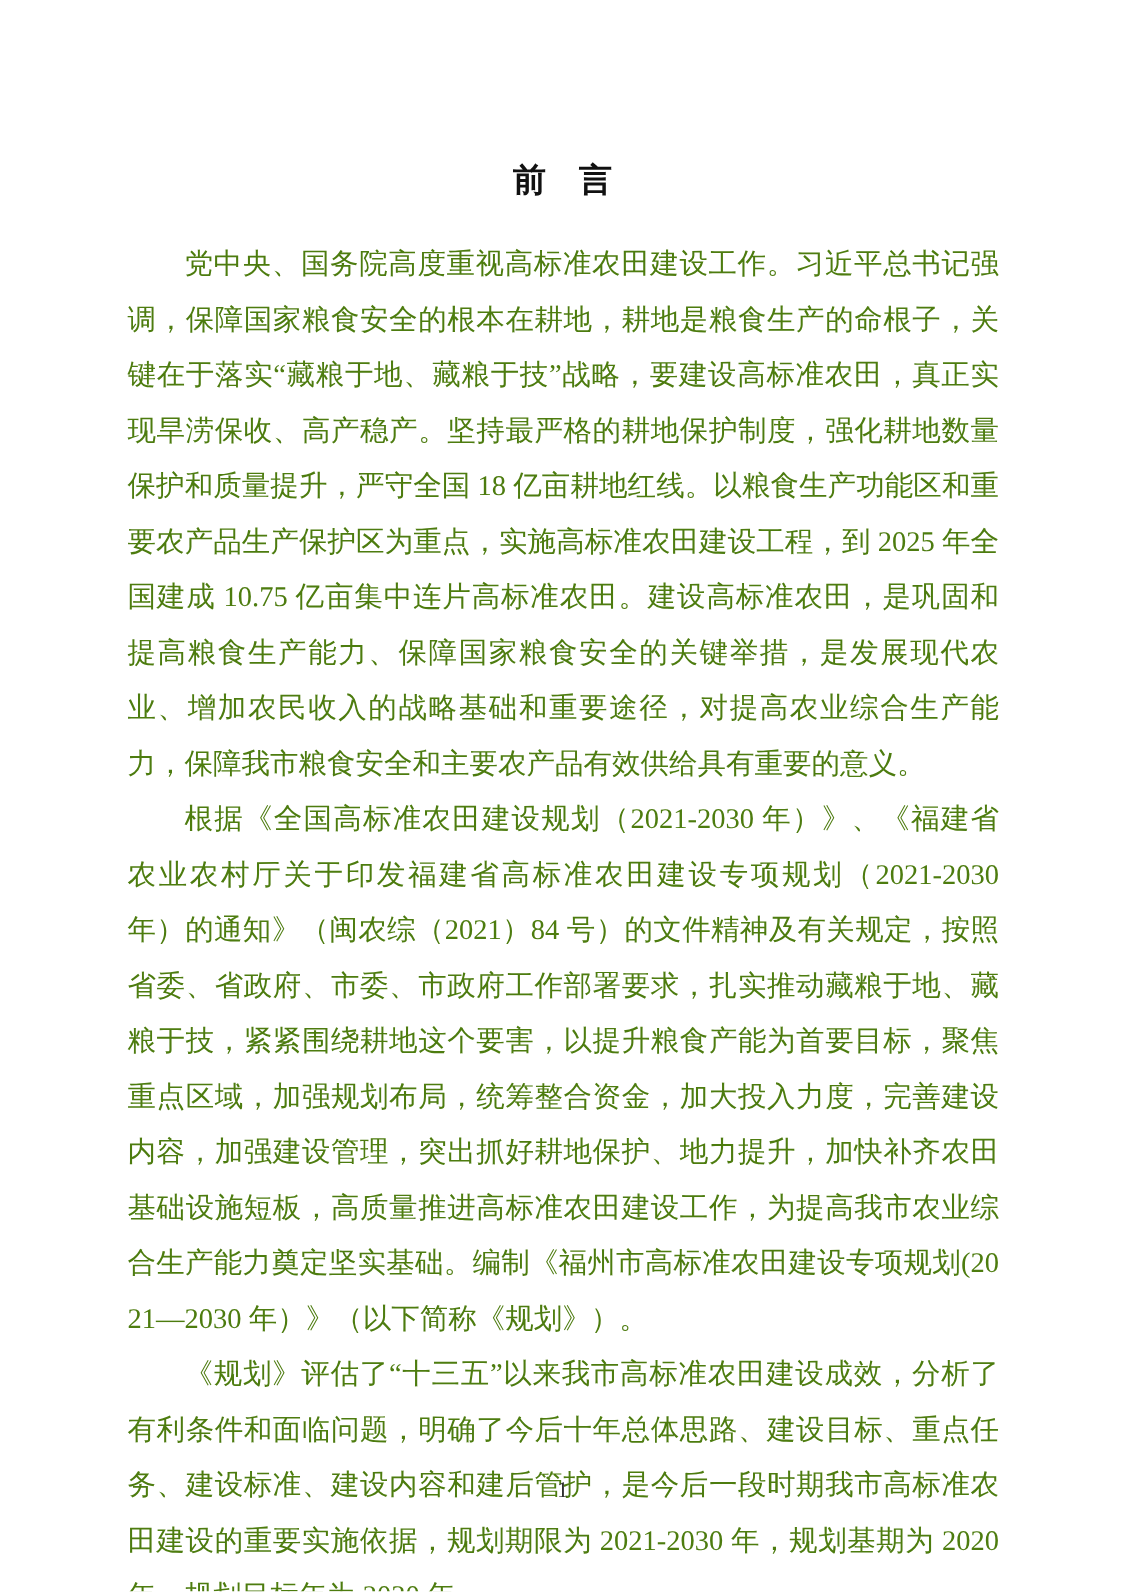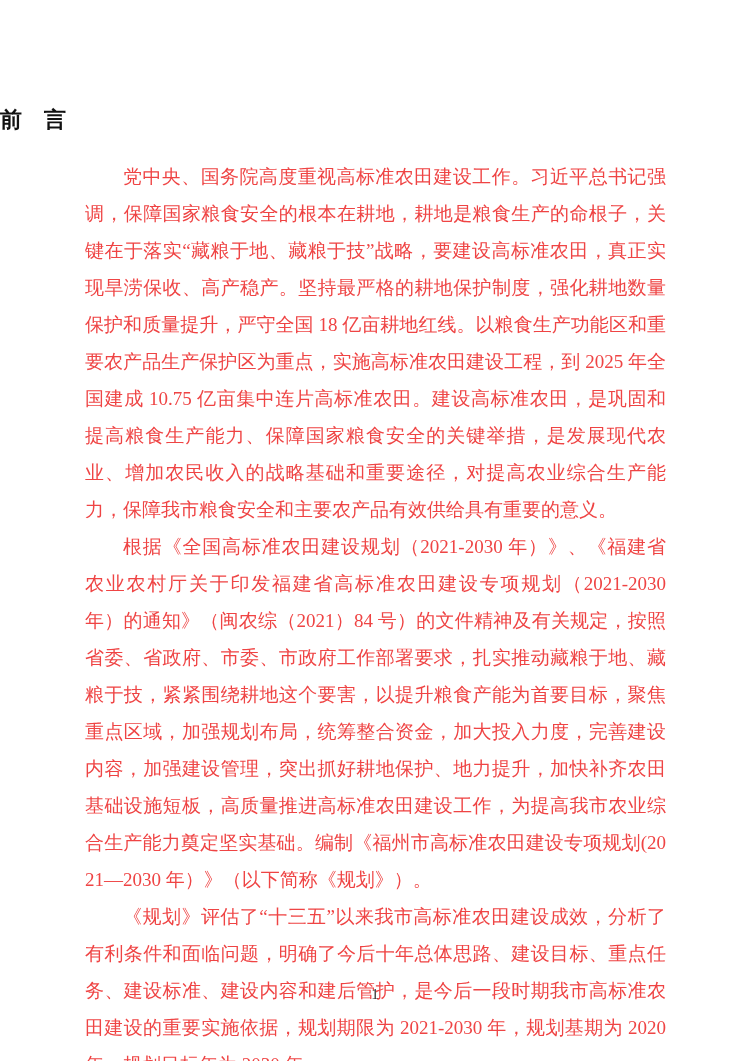--- a/index.html
+++ b/index.html
@@ -14,38 +14,38 @@
     margin: 0 auto;
     background: #ffffff;
     color: #141414;
     font-family: "Liberation Serif", "DejaVu Serif", serif;
     overflow: hidden;
     box-sizing: border-box;
   }
   .doc-title {
     margin: 0;
     padding-top: 104px;
-    text-align: left;
+    text-align: center;
     font-size: 22px;
     font-weight: 700;
     line-height: 31px;
     color: #111111;
   }
   .doc-body {
     padding: 23px 84px 0 85px;
   }
   .doc-body p.para {
     margin: 0;
     font-size: 19px;
     line-height: 37px;
     text-align: justify;
     text-justify: inter-ideograph;
     text-indent: 2em;
     word-break: break-all;
-    color: #ef4444;
+    color: #4d7c0f;
   }
   .page-number {
     position: absolute;
     left: 0;
     right: 0;
     bottom: 58px;
     text-align: center;
     font-size: 15px;
     line-height: 18px;
     color: #2f2f2f;

